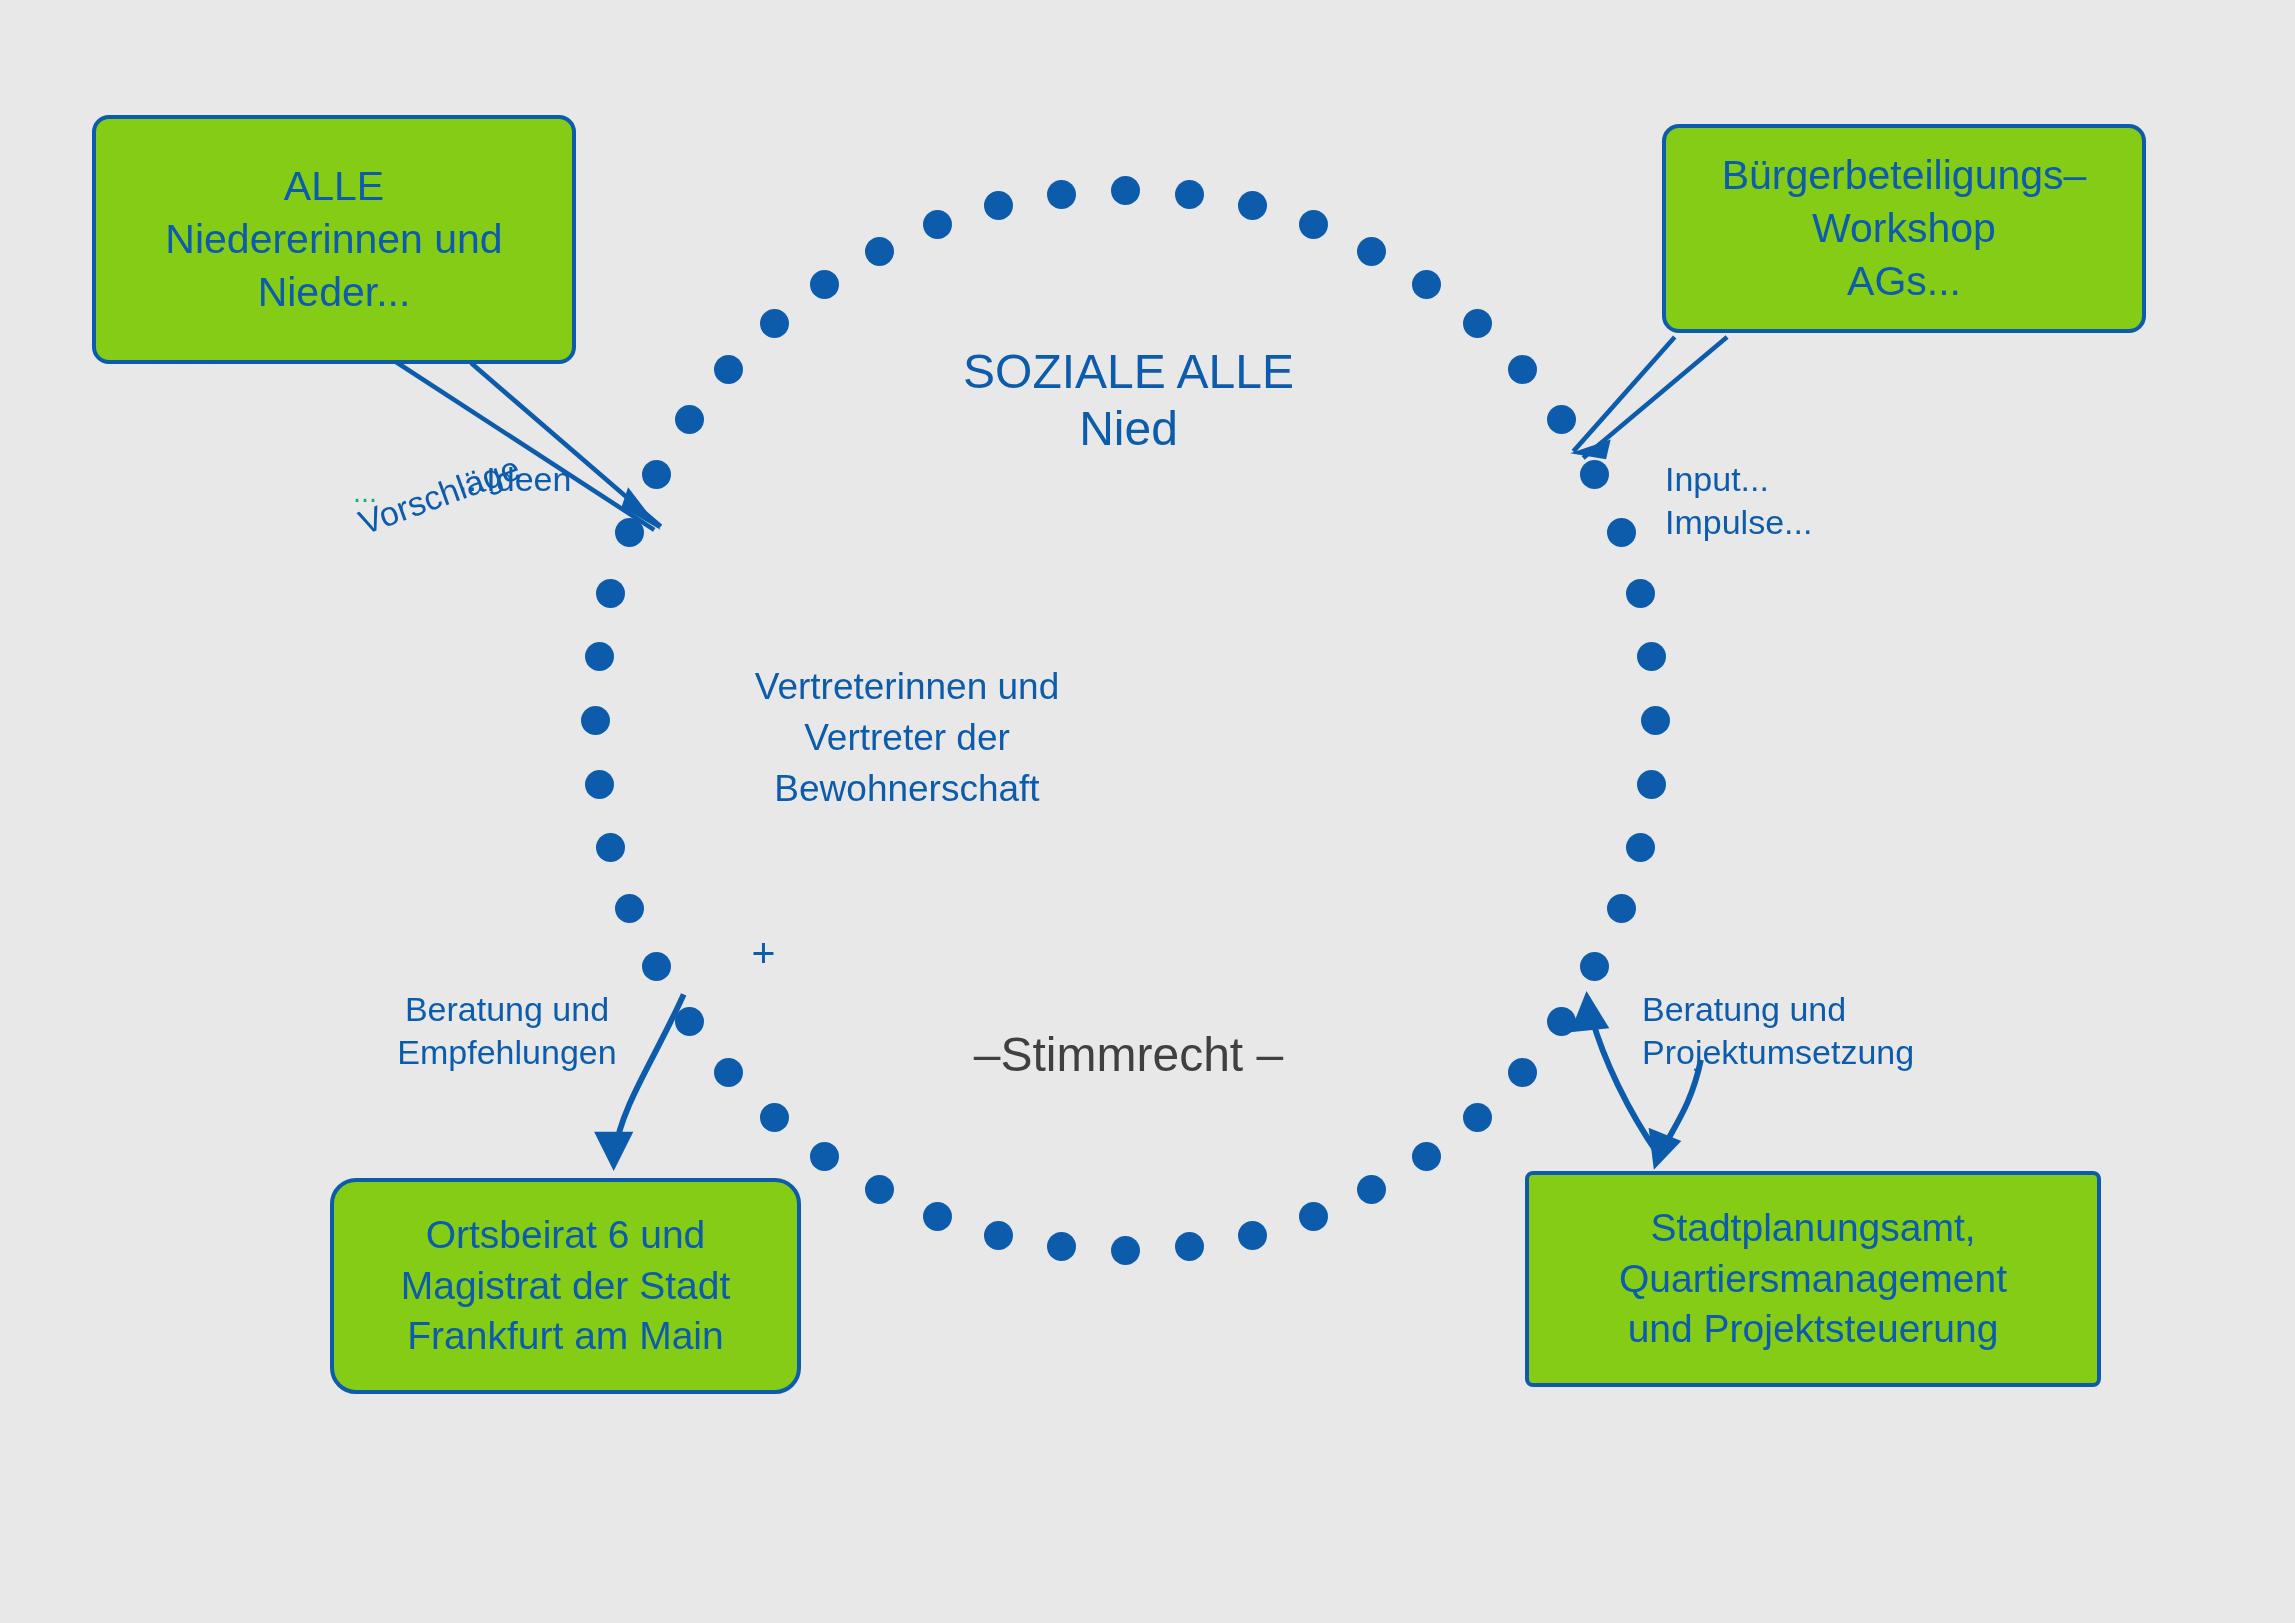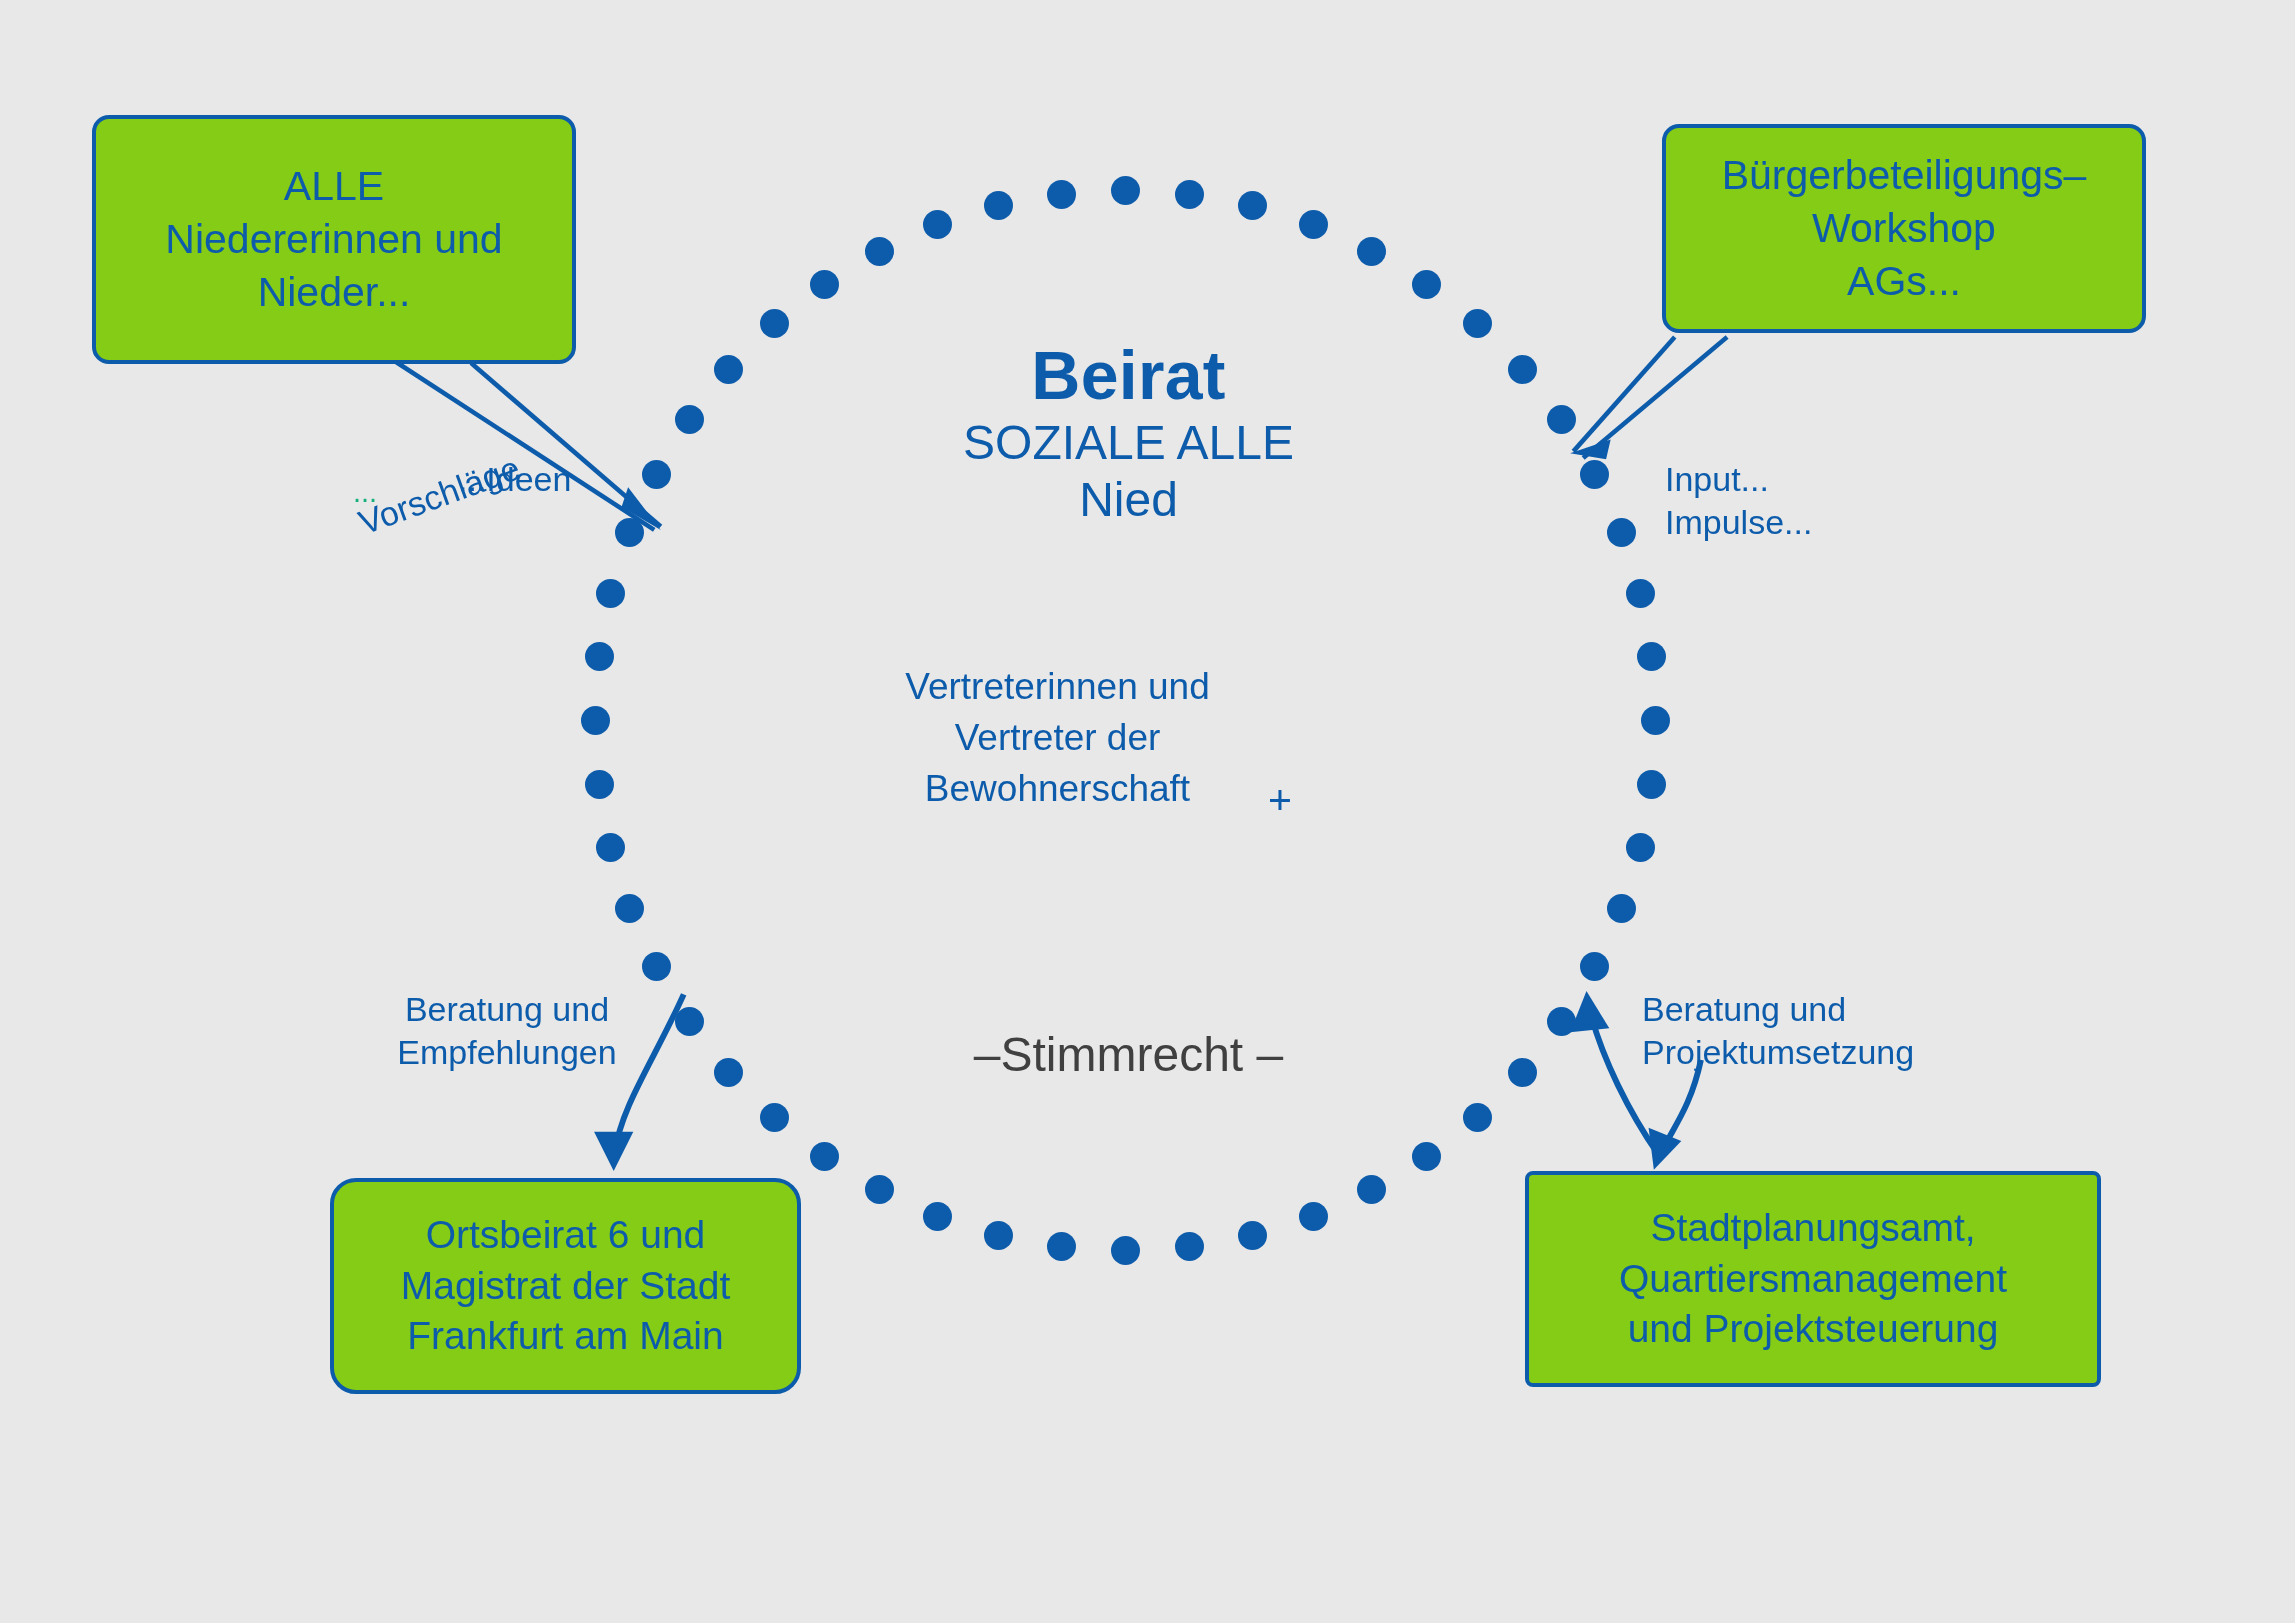--- a/index.html
+++ b/index.html
@@ -58,27 +58,28 @@
     line-height: 1.18;
     margin-top: 3.9px;
   }
   .title-sub2 {
     font-size: 48px;
     line-height: 1.18;
   }
 
   .columns {
     position: absolute;
-    left: 662px;
+    left: 724px;
     top: 661px;
     width: 870px;
     display: flex;
     align-items: flex-start;
     justify-content: center;
     color: #0d5cab;
+    flex-direction: column;
   }
   .col {
     width: 366px;
     text-align: center;
     font-size: 37px;
     line-height: 1.38;
   }
   .plus {
     width: 79px;
     text-align: center;
@@ -274,21 +275,20 @@
     <polygon points="938,1790 908,1730 968,1730" fill="#0d5cab"></polygon>
 
     <path d="M 2535 1765 C 2490 1700 2450 1620 2430 1545" stroke="#0d5cab" stroke-width="9" fill="none"></path>
     <polygon points="2425,1515 2460,1572 2400,1578" fill="#0d5cab"></polygon>
 
     <path d="M 2600 1620 C 2585 1690 2560 1720 2540 1760" stroke="#0d5cab" stroke-width="9" fill="none"></path>
     <polygon points="2528,1788 2520,1724 2570,1744" fill="#0d5cab"></polygon>
   </svg>
 
   <div class="center-block">
-    <div class="title-main">Beirat</div>
     <div class="title-sub1">SOZIALE ALLE</div>
     <div class="title-sub2">Nied</div>
   </div>
 
   <div class="columns">
     <div class="col">Vertreterinnen
 und
 Vertreter
 der
 Bewohnerschaft</div>

